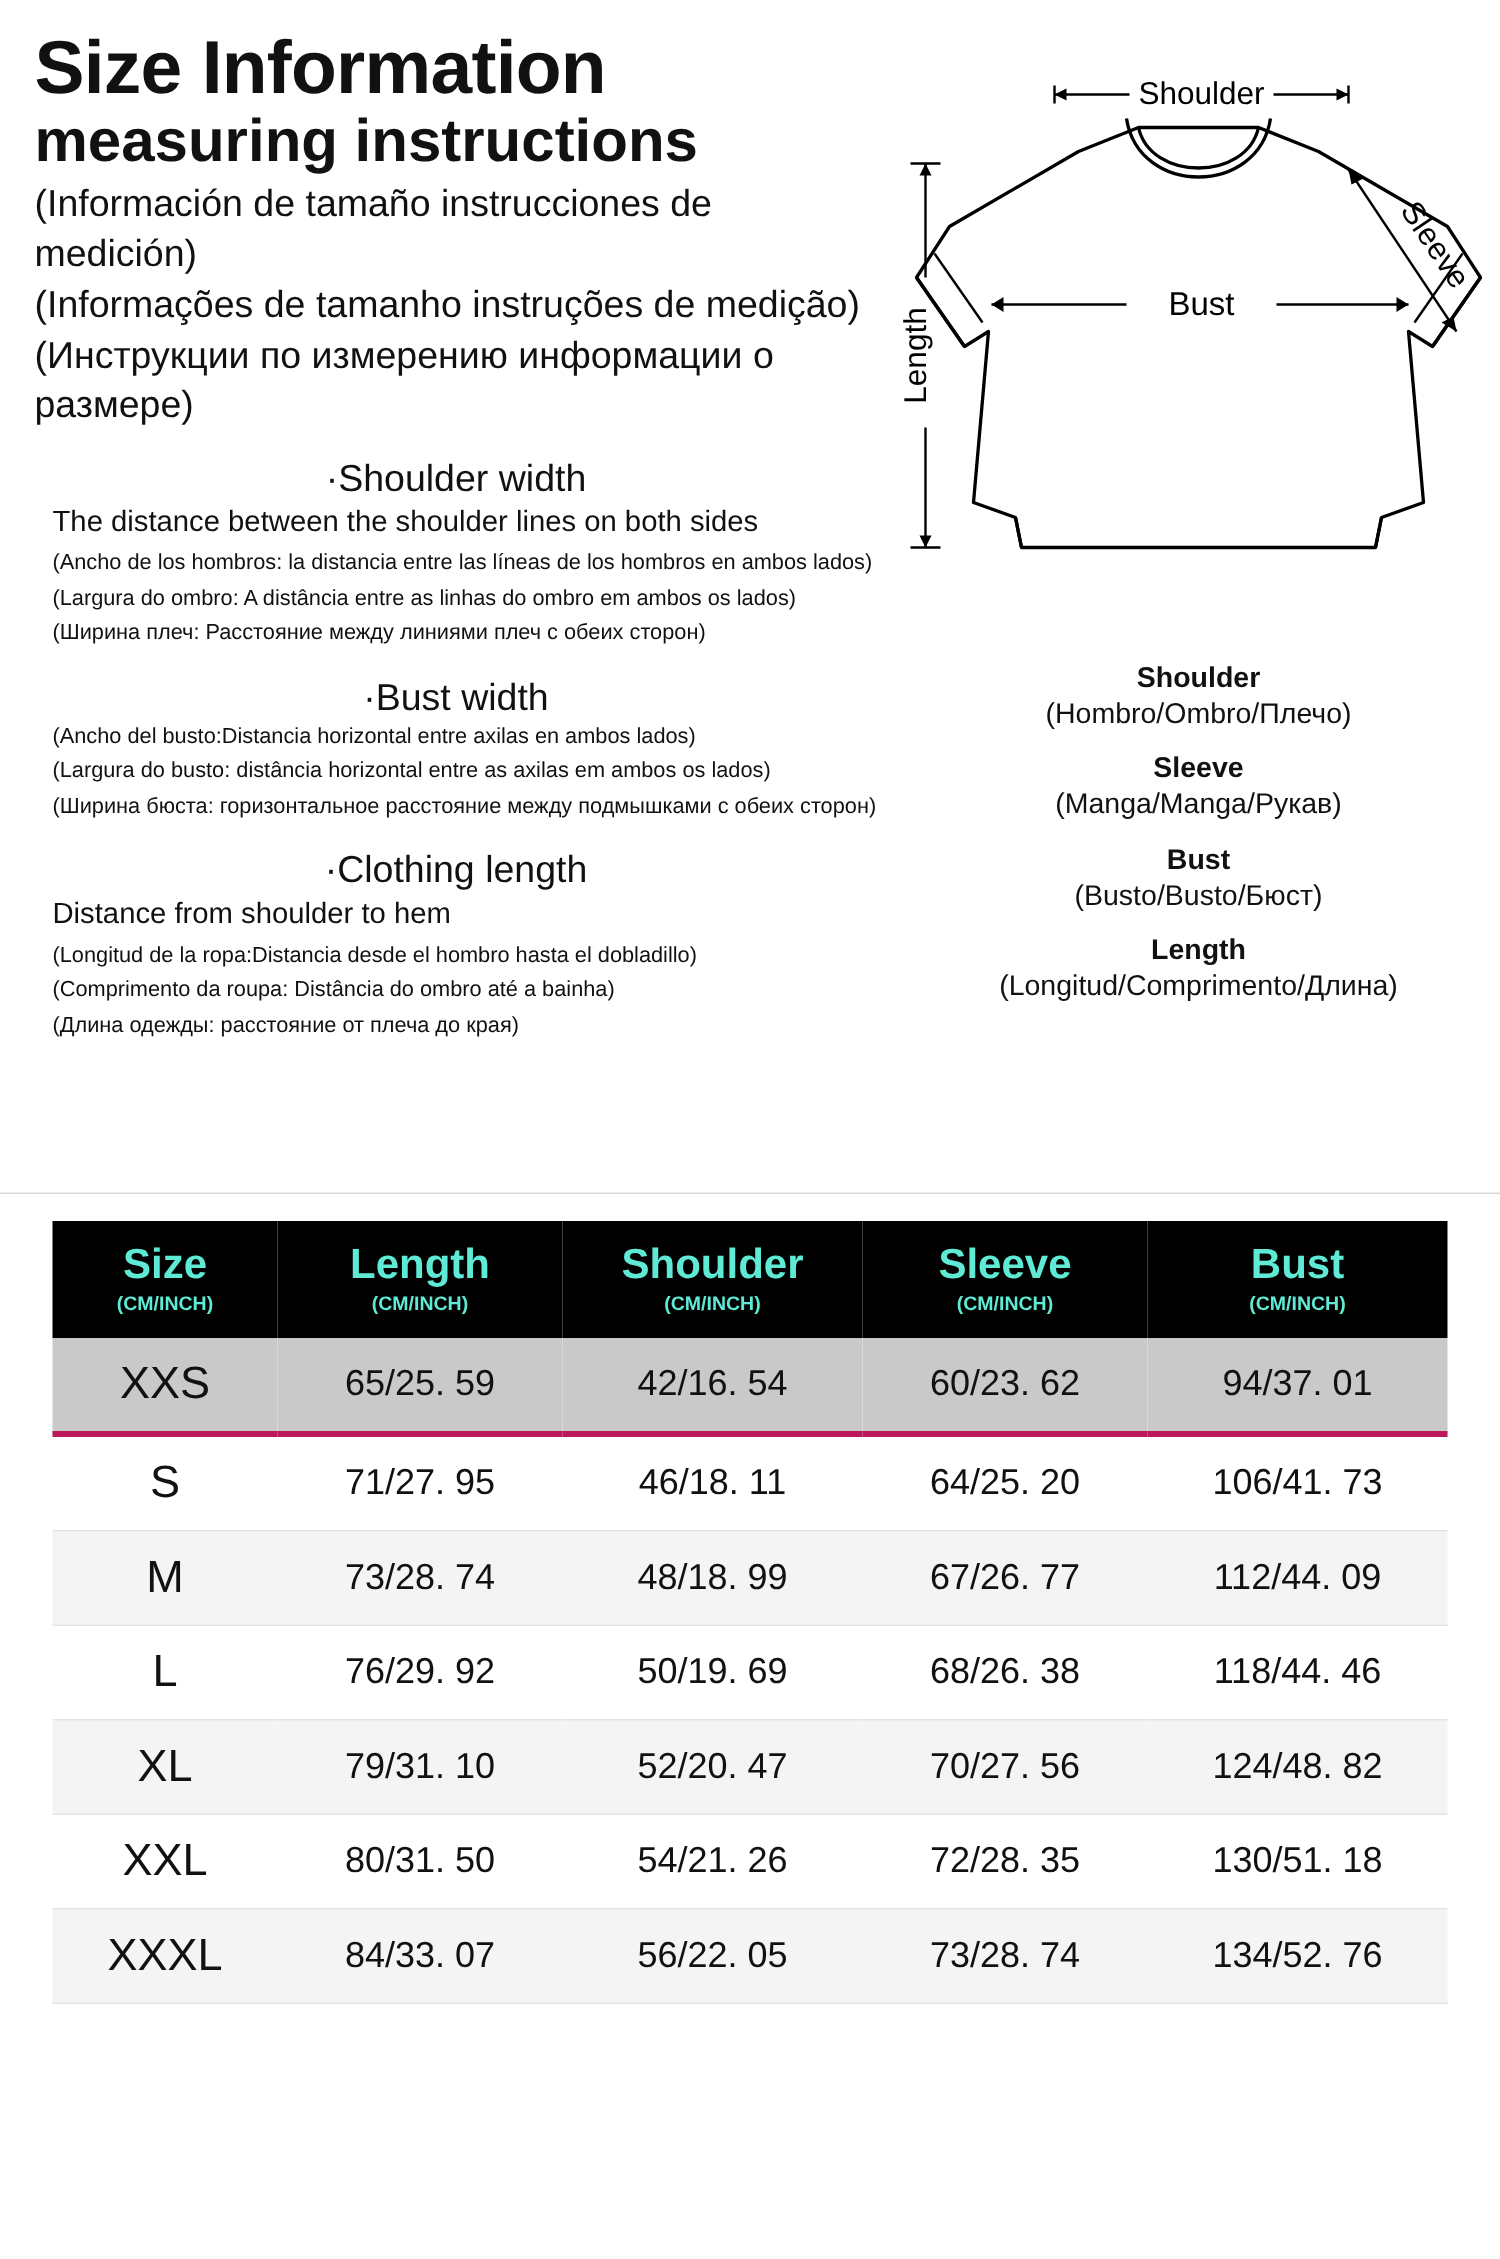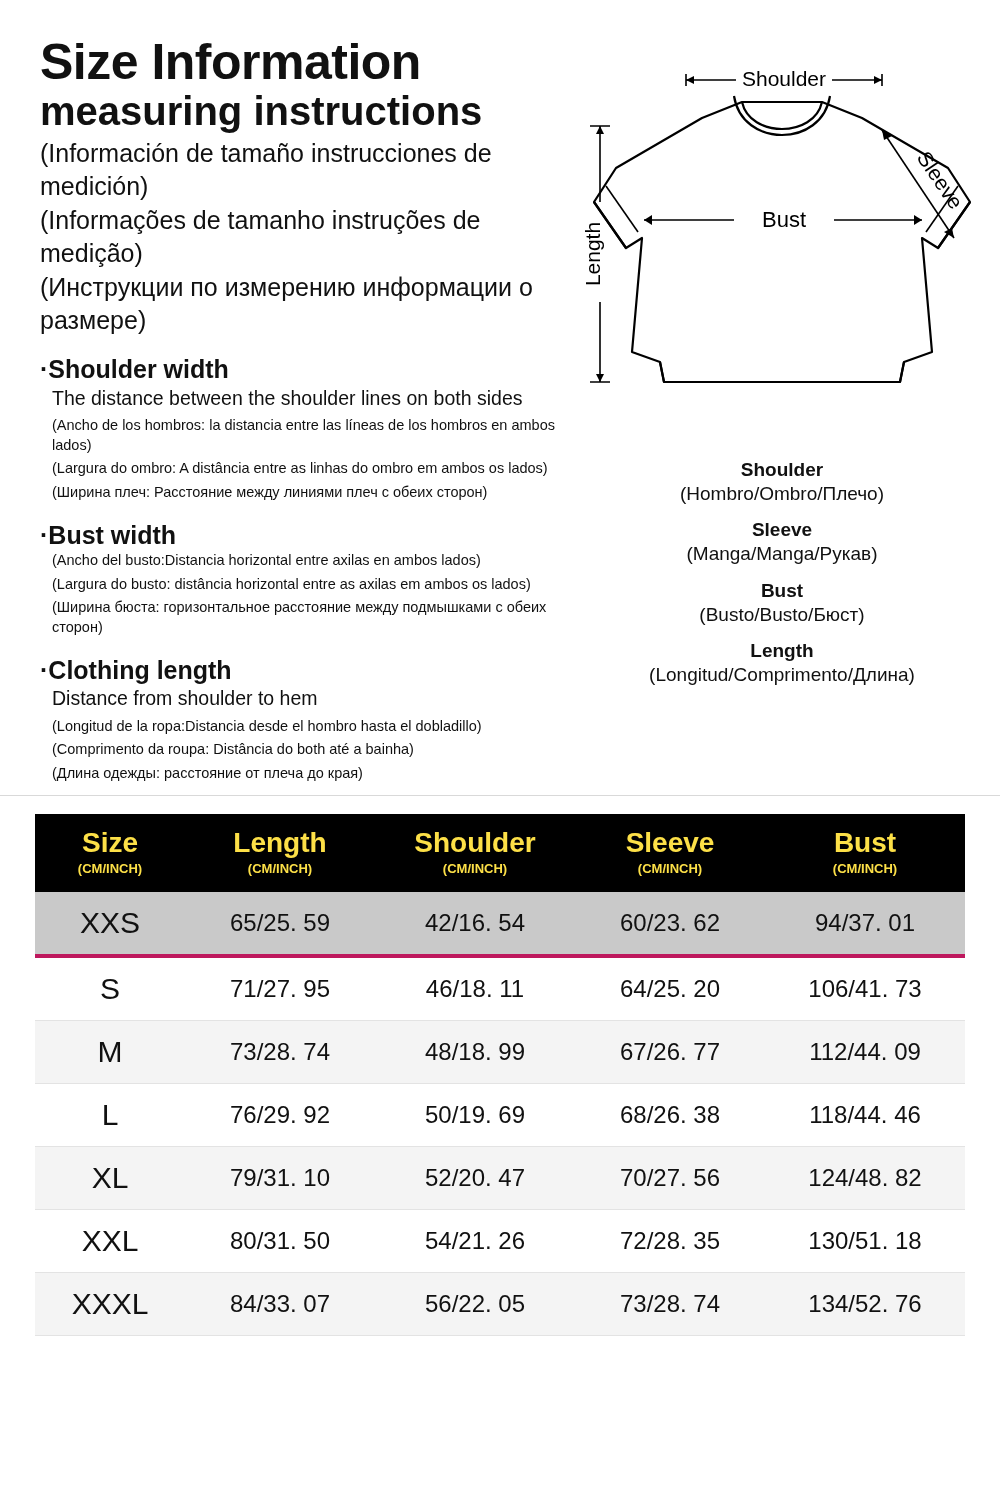--- a/index.html
+++ b/index.html
@@ -6,39 +6,39 @@
   html, body {
     margin: 0; padding: 0;
     width: 1000px; height: 1506px;
     background: #ffffff;
     font-family: "Liberation Sans", sans-serif;
     color: #111;
   }
   .page { position: relative; width: 1000px; height: 1506px; overflow: hidden; }
 
   
-  .top { display: flex; width: 1000px; padding: 18px; }
+  .top { display: flex; width: 1000px; padding: 1px; }
   .left-col { width: 600px; padding: 18px 14px 0 22px; }
   .right-col { width: 400px; position: relative; padding-top: 34px; }
 
   .main-title {
     font-size: 50px; font-weight: bold; line-height: 1.04;
     letter-spacing: -0.5px; margin: 0 0 2px 0;
   }
   .sub-title {
     font-size: 40px; font-weight: bold; line-height: 1.08;
     margin: 0 0 4px 0;
   }
   .trans-line {
     font-size: 25px; line-height: 1.32; margin: 0 0 1px 0; font-weight: 400;
   }
 
   .section { margin-top: 18px; }
   .section-head {
-    font-size: 25px; font-weight: bold; line-height: 1.15; margin: 0 0 2px 0;
+    font-size: 25px; font-weight: normal; line-height: 1.15; margin: 0 0 2px 0; text-align: center;
   }
   .section-desc {
     font-size: 19.5px; line-height: 1.3; margin: 0 0 5px 0; padding-left: 12px;
   }
   .section-trans {
     font-size: 14.5px; line-height: 1.35; margin: 0 0 4px 0; padding-left: 12px;
   }
 
   
   .diagram-wrap { position: relative; width: 400px; height: 400px; }
@@ -54,21 +54,21 @@
     position: absolute; left: 0; top: 795px; width: 1000px; height: 711px;
     border-top: 1px solid #d9d9d9;
     background: #fff;
   }
   table.size-table {
     width: 930px; margin: 18px auto 0 auto;
     border-collapse: collapse;
     table-layout: fixed;
   }
   table.size-table thead th {
-    background: #000; color: #fde047; padding: 14px 4px 16px 4px; text-align: center;
+    background: #000; color: #5eead4; padding: 14px 4px 16px 4px; text-align: center;
     font-weight: bold;
   }
   .th-main { font-size: 28px; line-height: 1.1; display: block; }
   .th-unit { font-size: 13px; line-height: 1.2; display: block; margin-top: 2px; font-weight: bold; }
   table.size-table td {
     text-align: center; padding: 14px 4px; font-size: 24px;
     border-bottom: 1px solid #e3e3e3;
   }
   table.size-table td.size-cell { font-size: 30px; }
   table.size-table tbody tr:nth-child(odd) { background: #f4f4f4; }
@@ -107,21 +107,21 @@
         <div class="section-head">·Bust width</div>
         <div class="section-trans">(Ancho del busto:Distancia horizontal entre axilas en ambos lados)</div>
         <div class="section-trans">(Largura do busto: distância horizontal entre as axilas em ambos os lados)</div>
         <div class="section-trans">(Ширина бюста: горизонтальное расстояние между подмышками с обеих сторон)</div>
       </div>
 
       <div class="section">
         <div class="section-head">·Clothing length</div>
         <div class="section-desc">Distance from shoulder to hem</div>
         <div class="section-trans">(Longitud de la ropa:Distancia desde el hombro hasta el dobladillo)</div>
-        <div class="section-trans">(Comprimento da roupa: Distância do both até a bainha)</div>
+        <div class="section-trans">(Comprimento da roupa: Distância do ombro até a bainha)</div>
         <div class="section-trans">(Длина одежды: расстояние от плеча до края)</div>
       </div>
     </div>
 
     <div class="right-col">
       <div class="diagram-wrap">
         <svg width="400" height="400" viewBox="0 0 400 400">
 
           <g fill="none" stroke="#000" stroke-width="2.2" stroke-linejoin="round">
             <path d="M160 50

